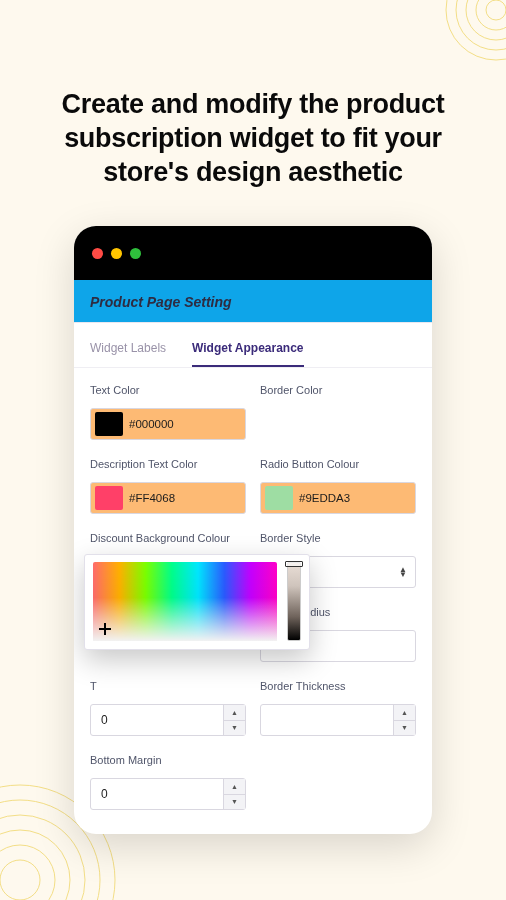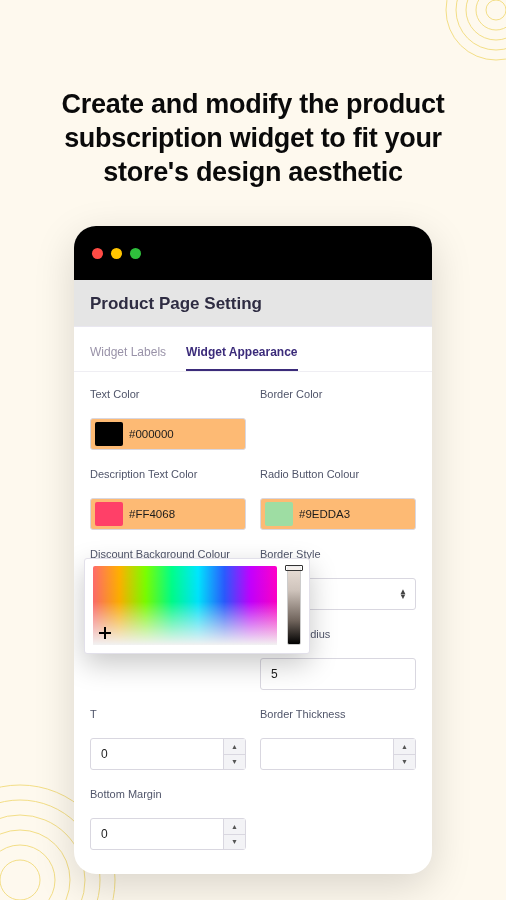--- a/index.html
+++ b/index.html
@@ -47,31 +47,32 @@
     display: flex;
     align-items: center;
     gap: 8px;
   }
   .tl-dot { width: 11px; height: 11px; border-radius: 50%; }
   .tl-close { background: #FF4B45; }
   .tl-min   { background: #FFC500; }
   .tl-max   { background: #2FBF3C; }
 
   .page-header {
-    background: #e5e5e5;
+    background: #0ea5e9;
     padding: 14px 16px 12px;
-    font-size: 17px;
+    font-size: 14px;
     font-weight: 700;
     color: #2E2C42;
     border-bottom: 1px solid #e9e7f0;
+    font-style: italic;
   }
 
   .tabs {
     display: flex;
-    gap: 20px;
+    gap: 26px;
     padding: 18px 16px 0;
     border-bottom: 1px solid #efeef3;
     font-size: 12px;
   }
   .tab {
     padding-bottom: 10px;
     color: #9992A8;
     cursor: pointer;
   }
   .tab.active {
@@ -83,21 +84,21 @@
   .form {
     padding: 16px 16px 24px;
     display: grid;
     grid-template-columns: 1fr 1fr;
     column-gap: 14px;
     row-gap: 18px;
     font-size: 11px;
     color: #50556A;
     position: relative;
   }
-  .field { display: flex; flex-direction: column; gap: 18px; }
+  .field { display: flex; flex-direction: column; gap: 12px; }
   .field .lbl { color: #50556A; font-size: 11px; }
 
   .color-input {
     display: flex;
     align-items: center;
     height: 32px;
     border: 1px solid #D9D7E0;
     border-radius: 3px;
     background: #fdba74;
     overflow: hidden;

